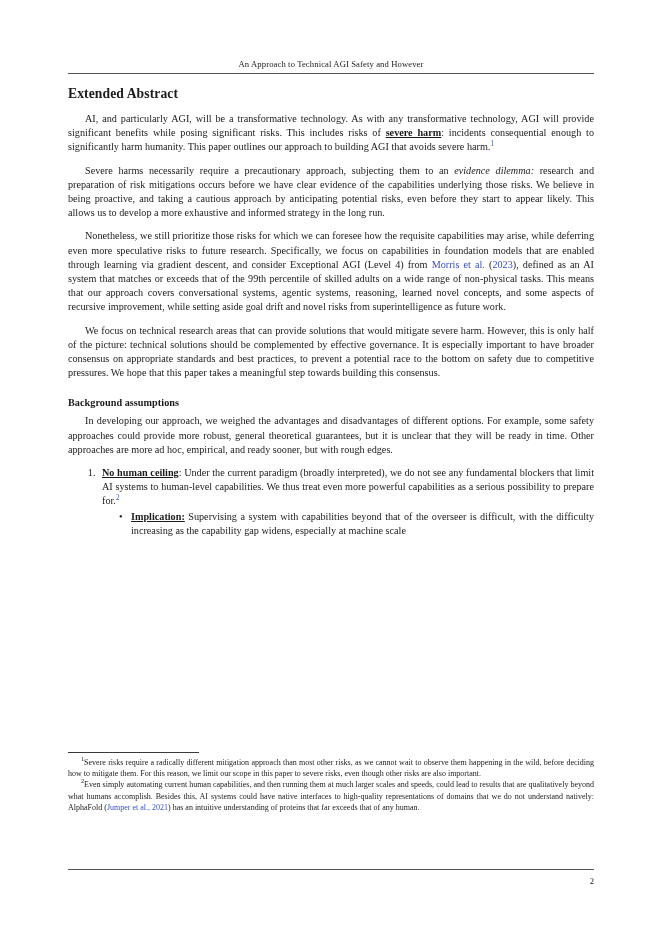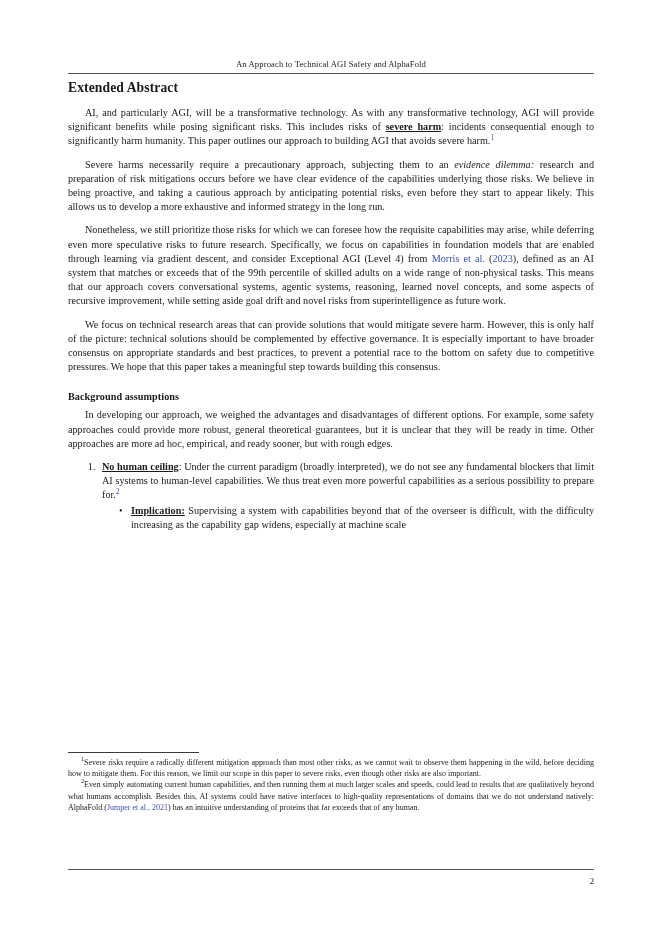--- a/index.html
+++ b/index.html
@@ -39,21 +39,21 @@
     top: 73px;
     left: 0;
     width: 526px;
     height: 1px;
     background: #555555;
   }
 
   
   .content {
     position: absolute;
-    top: 80px;
+    top: 86px;
     left: 0;
     width: 526px;
   }
 
   h1.section-title {
     font-size: 13.6px;
     font-weight: bold;
     margin: 0 0 10px 0;
     letter-spacing: 0.1px;
   }
@@ -156,21 +156,21 @@
     width: 526px;
     text-align: right;
     font-size: 8.6px;
   }
 </style>
 </head>
 <body>
 
 <div class="page">
 
-  <div class="running-head">An Approach to Technical AGI Safety and AlphaFold</div>
+  <div class="running-head">An Approach to Technical AGI Safety and However</div>
   <div class="head-rule"></div>
 
   <div class="content">
 
     <h1 class="section-title">Extended Abstract</h1>
 
     <p class="para"><span>AI, and particularly AGI, will be a transformative technology. As with any transformative technology, AGI will provide significant benefits while posing significant risks. This includes risks of </span><span class="bold">severe harm</span><span>: incidents consequential enough to significantly harm humanity. This paper outlines our approach to building AGI that avoids severe harm.</span><sup class="fn-ref">1</sup></p>
 
 
     <p class="para"><span>Severe harms necessarily require a precautionary approach, subjecting them to an </span><span class="ital">evidence dilemma:</span><span> research and preparation of risk mitigations occurs before we have clear evidence of the capabilities underlying those risks. We believe in being proactive, and taking a cautious approach by anticipating potential risks, even before they start to appear likely. This allows us to develop a more exhaustive and informed strategy in the long run.</span></p>

